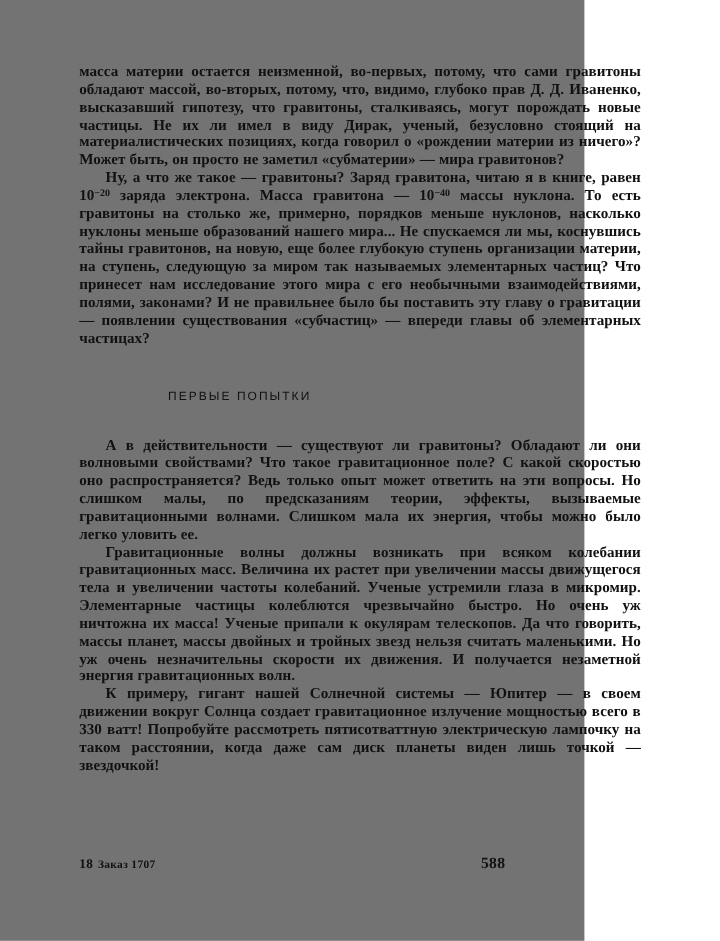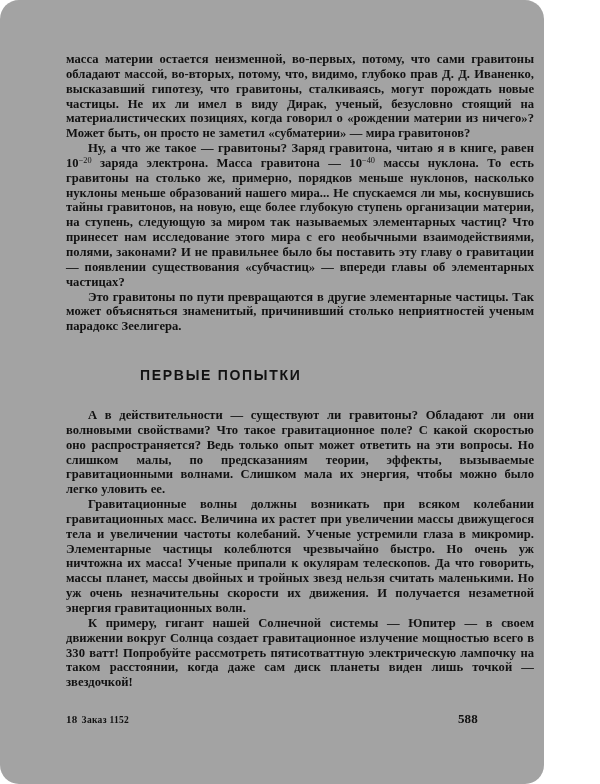--- a/index.html
+++ b/index.html
@@ -12,25 +12,24 @@
     width: 600px;
     height: 784px;
     overflow: hidden;
     font-family: "Liberation Serif", "DejaVu Serif", serif;
     color: #111111;
     -webkit-font-smoothing: none;
   }
 
   .page {
     position: relative;
-    width: 544px;
+    width: 487px;
     height: 784px;
-    background: #a3a3a3;
+    background: #737373;
     box-sizing: border-box;
-    border-radius: 19px;
   }
 
   
   .textblock {
     position: absolute;
     left: 66px;
     top: 52px;
     width: 468px;
   }
 
@@ -49,30 +48,30 @@
 
   .para.indent {
     text-indent: 22px;
   }
 
   
   sup {
     font-size: 0.66em;
     line-height: 0;
     vertical-align: 0.46em;
-    font-weight: 400;
+    font-weight: 700;
     letter-spacing: 0;
   }
 
   .section-heading {
     margin: 0;
     padding: 0;
     font-family: "Liberation Sans", "DejaVu Sans", sans-serif;
-    font-size: 14px;
-    font-weight: 700;
+    font-size: 10px;
+    font-weight: 400;
     letter-spacing: 1.7px;
     text-transform: uppercase;
     text-align: left;
     padding-left: 74px;
     line-height: 14px;
   }
 
   .gap-before-heading { height: 34px; }
   .gap-after-heading  { height: 26px; }
 
@@ -112,35 +111,34 @@
 
 <div class="page">
 
   <div class="textblock">
 
     <p class="para">масса материи остается неизменной, во-первых, потому, что сами гравитоны обладают массой, во-вторых, потому, что, видимо, глубоко прав Д. Д. Иваненко, высказавший гипотезу, что гравитоны, сталкиваясь, могут порождать новые частицы. Не их ли имел в виду Дирак, ученый, безусловно стоящий на материалистических позициях, когда говорил о «рождении материи из ничего»? Может быть, он просто не заметил «субматерии» — мира гравитонов?</p>
 
     <p class="para indent"><span>Ну, а что же такое — гравитоны? Заряд гравитона, читаю я в книге, равен 10</span><sup>−20</sup><span> заряда электрона. Масса гравитона — 10</span><sup>−40</sup><span> массы нуклона. То есть гравитоны на столько же, примерно, порядков меньше нуклонов, насколько нуклоны меньше образований нашего мира... Не спускаемся ли мы, коснувшись тайны гравитонов, на новую, еще более глубокую ступень организации материи, на ступень, следующую за миром так называемых элементарных частиц? Что принесет нам исследование этого мира с его необычными взаимодействиями, полями, законами? И не правильнее было бы поставить эту главу о гравитации — появлении существования «субчастиц» — впереди главы об элементарных частицах?</span></p>
 
 
-    <p class="para indent">Это гравитоны по пути превращаются в другие элементарные частицы. Так может объясняться знаменитый, причинивший столько неприятностей ученым парадокс Зеелигера.</p>
 
 
     <div class="gap-before-heading"></div>
 
     <h2 class="section-heading">Первые попытки</h2>
 
     <div class="gap-after-heading"></div>
 
     <p class="para indent">А в действительности — существуют ли гравитоны? Обладают ли они волновыми свойствами? Что такое гравитационное поле? С какой скоростью оно распространяется? Ведь только опыт может ответить на эти вопросы. Но слишком малы, по предсказаниям теории, эффекты, вызываемые гравитационными волнами. Слишком мала их энергия, чтобы можно было легко уловить ее.</p>
 
     <p class="para indent">Гравитационные волны должны возникать при всяком колебании гравитационных масс. Величина их растет при увеличении массы движущегося тела и увеличении частоты колебаний. Ученые устремили глаза в микромир. Элементарные частицы колеблются чрезвычайно быстро. Но очень уж ничтожна их масса! Ученые припали к окулярам телескопов. Да что говорить, массы планет, массы двойных и тройных звезд нельзя считать маленькими. Но уж очень незначительны скорости их движения. И получается незаметной энергия гравитационных волн.</p>
 
     <p class="para indent">К примеру, гигант нашей Солнечной системы — Юпитер — в своем движении вокруг Солнца создает гравитационное излучение мощностью всего в 330 ватт! Попробуйте рассмотреть пятисотваттную электрическую лампочку на таком расстоянии, когда даже сам диск планеты виден лишь точкой — звездочкой!</p>
 
   </div>
 
   <div class="footer">
-    <div class="footer-left"><span class="signature-number">18</span><span>Заказ 1152</span></div>
+    <div class="footer-left"><span class="signature-number">18</span><span>Заказ 1707</span></div>
     <div class="footer-right">588</div>
   </div>
 
 </div>
 
 </body></html>

